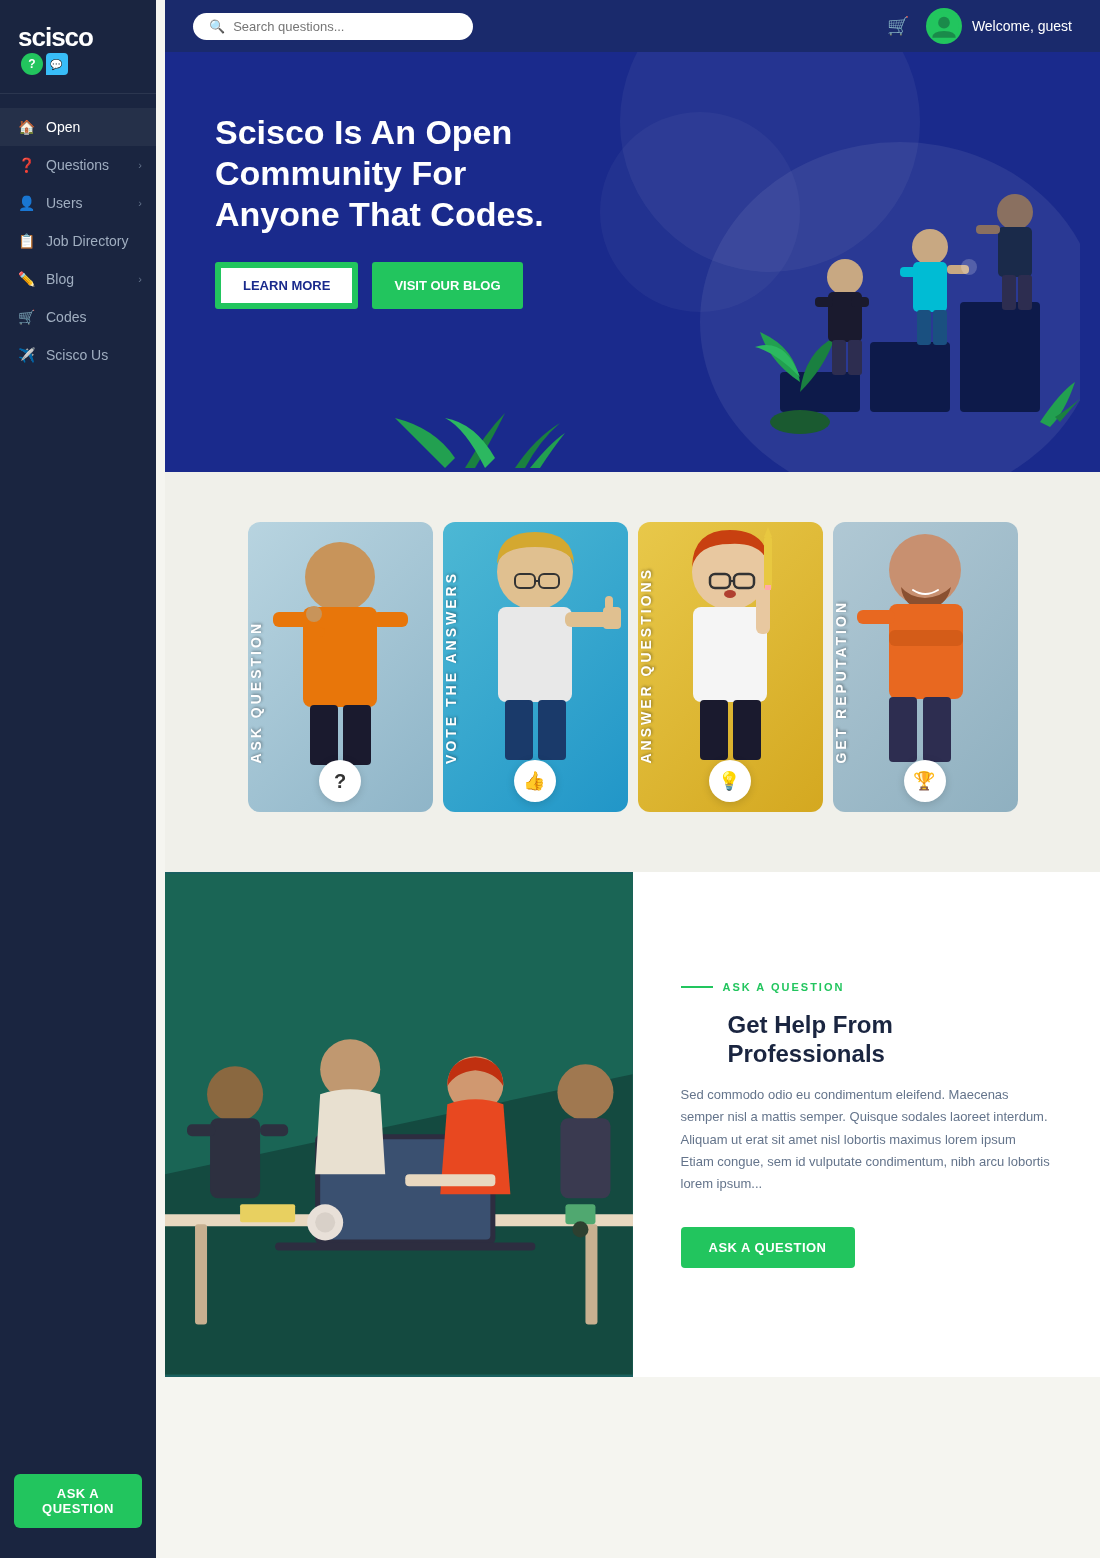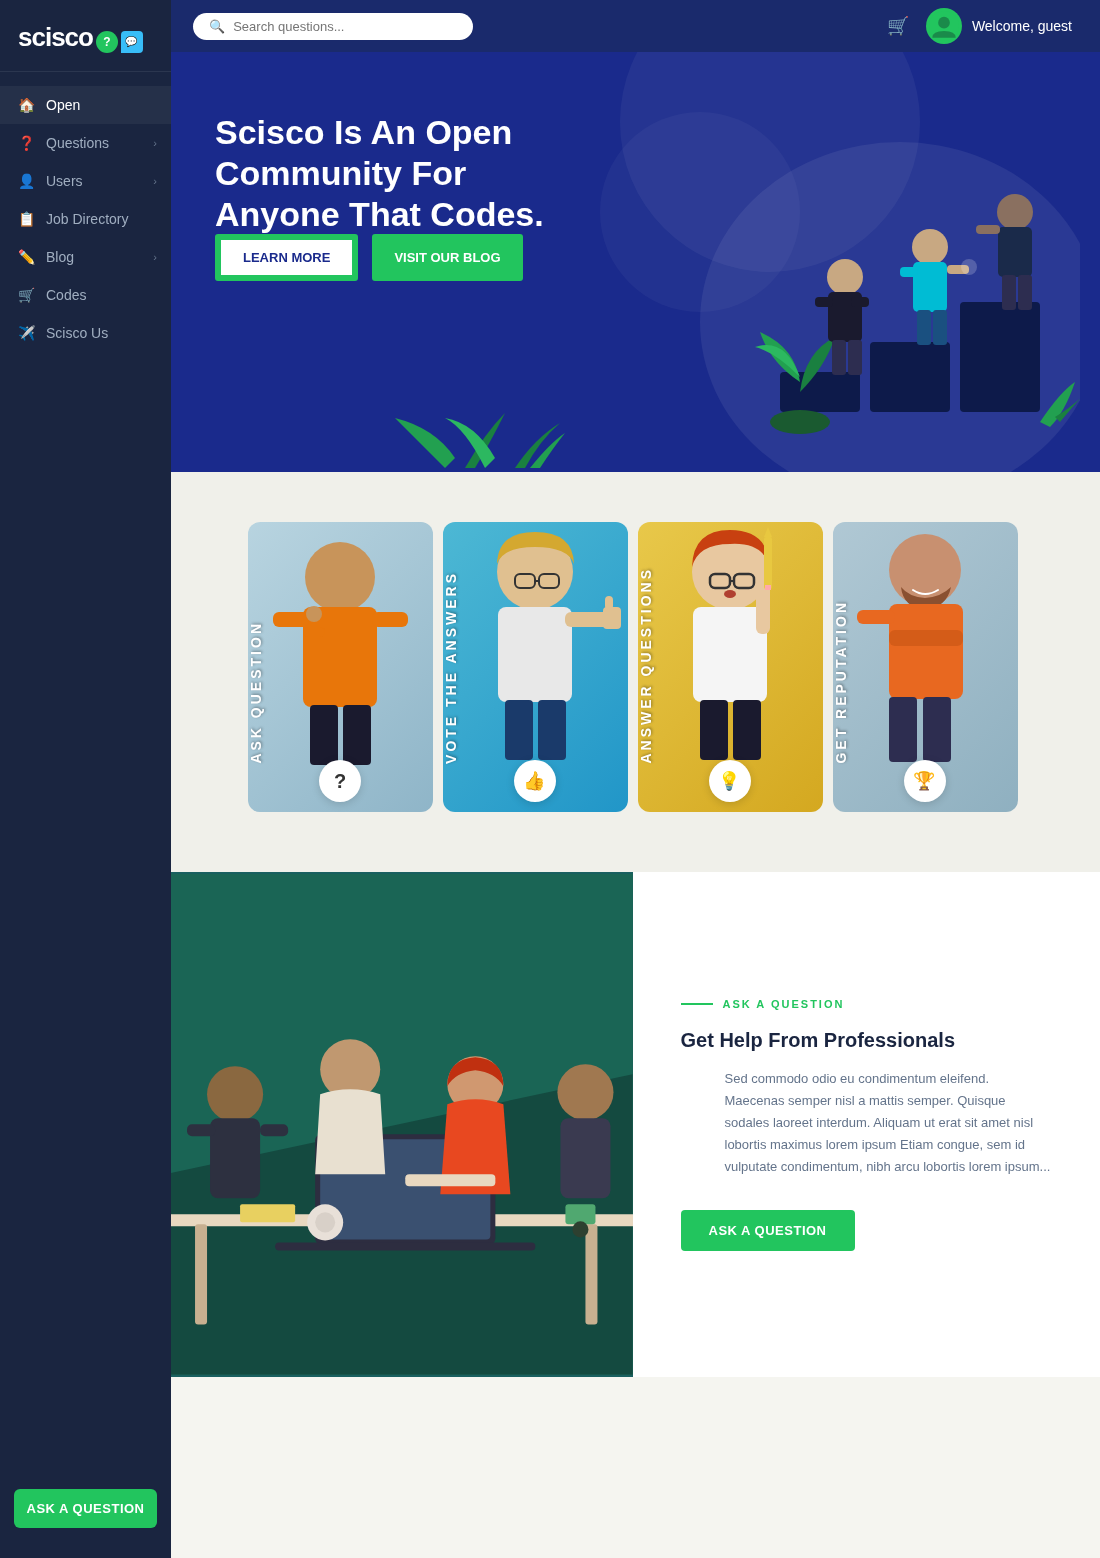--- a/index.html
+++ b/index.html
@@ -2,21 +2,21 @@
 <html><head>
   <meta charset="utf-8">
   <style>
     * { margin: 0; padding: 0; box-sizing: border-box; }
     body { font-family: 'Segoe UI', Arial, sans-serif; background: #f5f5f0; width: 1100px; }
 
     
     .sidebar {
       position: fixed;
       left: 0; top: 0;
-      width: 171px;
+      width: 156px;
       height: 100%;
       background: #1a2540;
       display: flex;
       flex-direction: column;
       z-index: 100;
     }
     .logo-area {
       padding: 22px 18px 18px;
       border-bottom: 1px solid rgba(255,255,255,0.08);
     }
@@ -178,20 +178,21 @@
       position: absolute;
       border-radius: 50%;
       background: rgba(255,255,255,0.04);
     }
     .hero-content { position: relative; z-index: 2; max-width: 380px; }
     .hero-title {
       color: #fff;
       font-size: 34px;
       font-weight: 800;
       line-height: 1.2;
+      margin-bottom: 28px;
     }
     .hero-buttons { display: flex; gap: 14px; }
     .btn-learn {
       background: #fff;
       color: #1a2a8c;
       border: 6px solid #22c55e;
       padding: 10px 22px;
       font-size: 13px;
       font-weight: 700;
       cursor: pointer;
@@ -298,32 +299,32 @@
       color: #22c55e;
       text-transform: uppercase;
       margin-bottom: 18px;
     }
     .ask-label-line {
       width: 32px;
       height: 2px;
       background: #22c55e;
     }
     .ask-heading {
-      font-size: 20px;
+      font-size: 24px;
       font-weight: 800;
       color: #1a2540;
       margin-bottom: 16px;
       line-height: 1.2;
+      margin-left: 47px;
     }
     .ask-desc {
       font-size: 13px;
       color: #64748b;
       line-height: 1.7;
       margin-bottom: 32px;
-      margin-left: 44px;
     }
     .ask-section-btn {
       background: #22c55e;
       color: #fff;
       border: none;
       padding: 13px 28px;
       font-size: 13px;
       font-weight: 700;
       border-radius: 4px;
       cursor: pointer;

